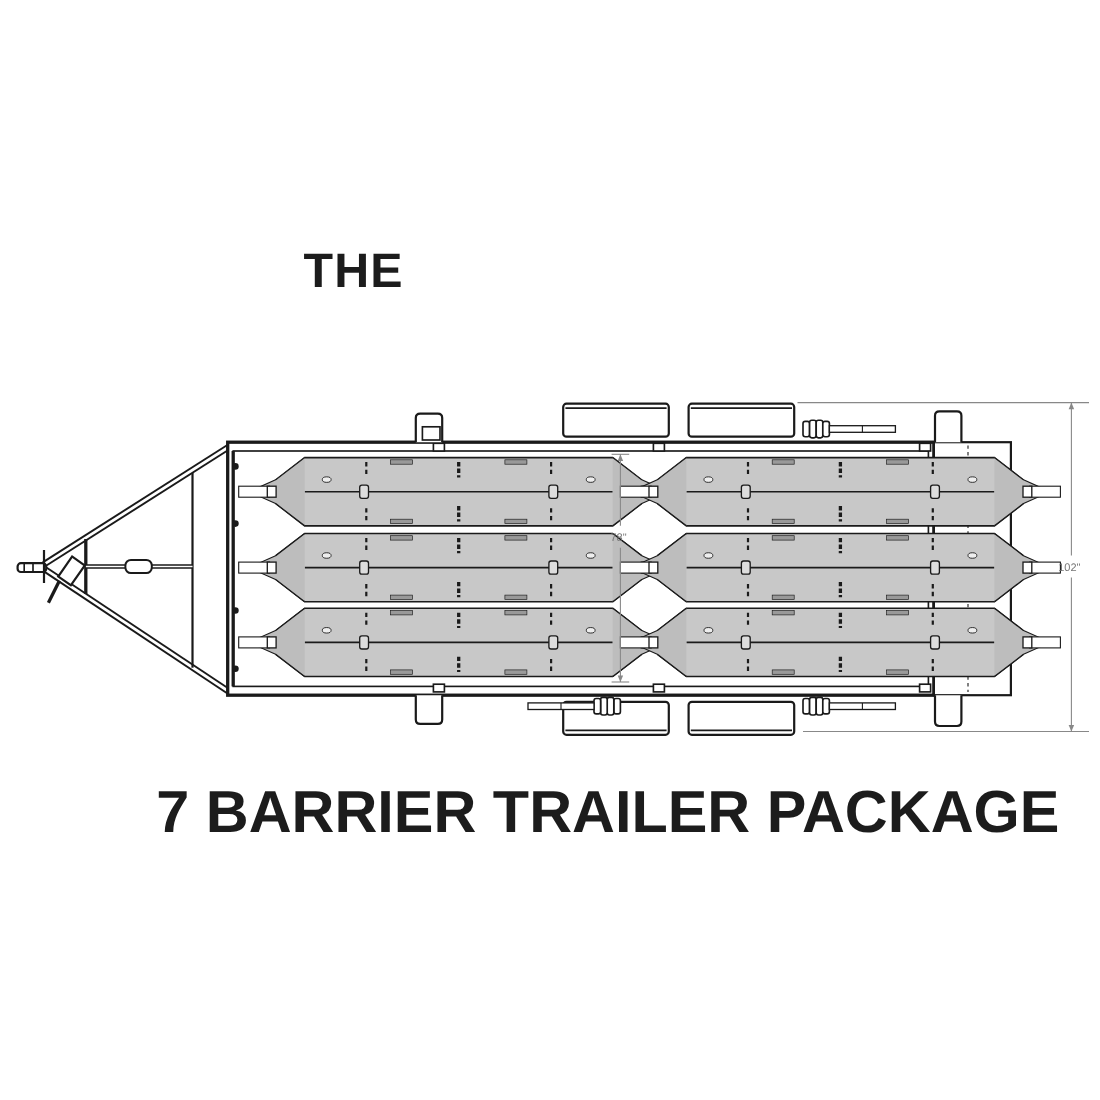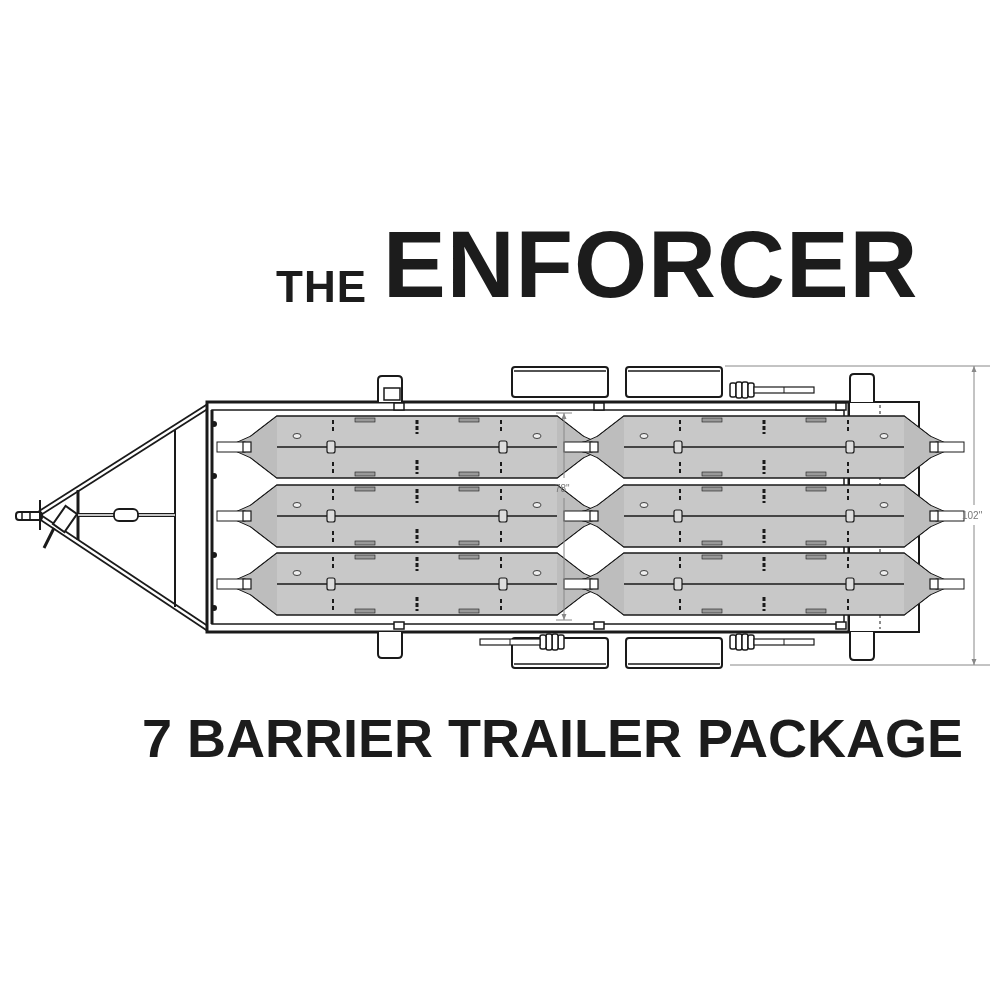--- a/index.html
+++ b/index.html
@@ -1,19 +1,19 @@
 <!DOCTYPE html>
 <html><head>
   <meta charset="utf-8">
   <style>
     html, body { margin: 0; padding: 0; background: #ffffff; }
     body { width: 1000px; height: 1000px; position: relative; overflow: hidden;
            font-family: "Liberation Sans", "DejaVu Sans", sans-serif; }
     .title-row { position: absolute; left: 276px; top: 222px; height: 90px;
-                 display: flex; align-items: flex-end; white-space: nowrap; color: #1c1c1c; }
+                 display: flex; align-items: flex-start; white-space: nowrap; color: #1c1c1c; }
     .title-the { font-size: 44px; font-weight: 700; letter-spacing: 1px; margin-right: 16px; }
     .title-main { font-size: 94px; font-weight: 700; letter-spacing: 1px; line-height: 1; }
     .subtitle { position: absolute; left: 142px; top: 706px; width: 820px;
                 font-size: 54px; font-weight: 700; color: #1c1c1c; white-space: nowrap;
                 letter-spacing: 0px; line-height: 1.2; }
     svg.diagram { position: absolute; left: 0; top: 0; width: 1000px; height: 1000px; }
     .dim-label { font-family: "Liberation Sans", sans-serif; font-size: 10px; fill: #777; }
   </style>
 </head>
 <body>
@@ -156,16 +156,15 @@
     <line x1="974" y1="366" x2="974" y2="505" stroke-width="1"></line>
     <line x1="974" y1="525" x2="974" y2="665" stroke-width="1"></line>
     <path d="M974,366 l-2.5,6 l5,0 z" stroke="none"></path>
     <path d="M974,665 l-2.5,-6 l5,0 z" stroke="none"></path>
   </g>
   <text class="dim-label" x="962" y="519">102"</text>
 </svg>
 
 <div class="title-row">
   <span class="title-the">THE</span>
-  <span class="title-main">ENFORCER</span>
 </div>
 
 <div class="subtitle">7 BARRIER TRAILER PACKAGE</div>
 
 </body></html>

